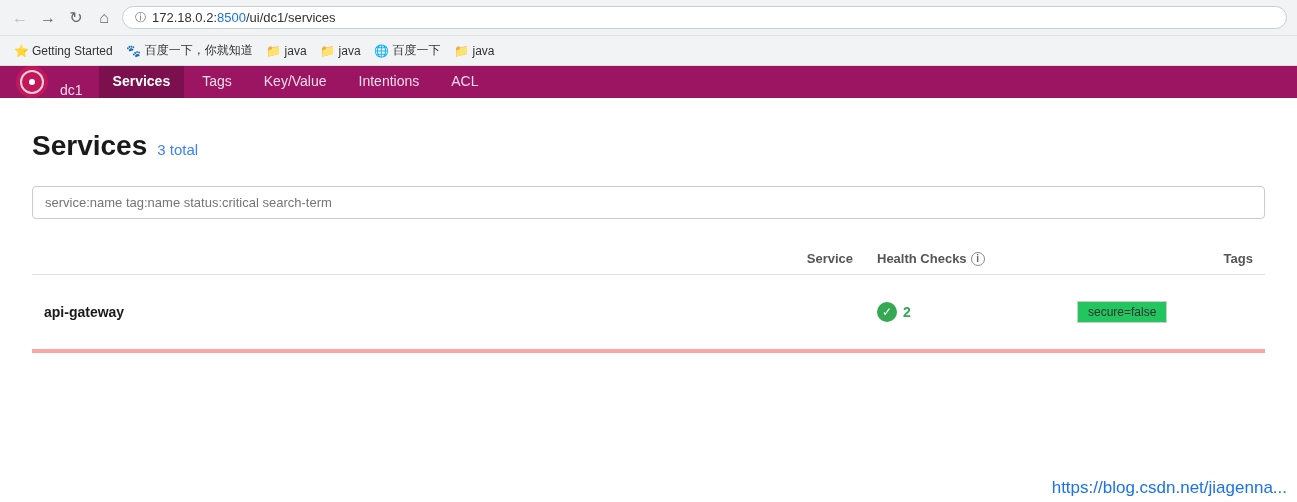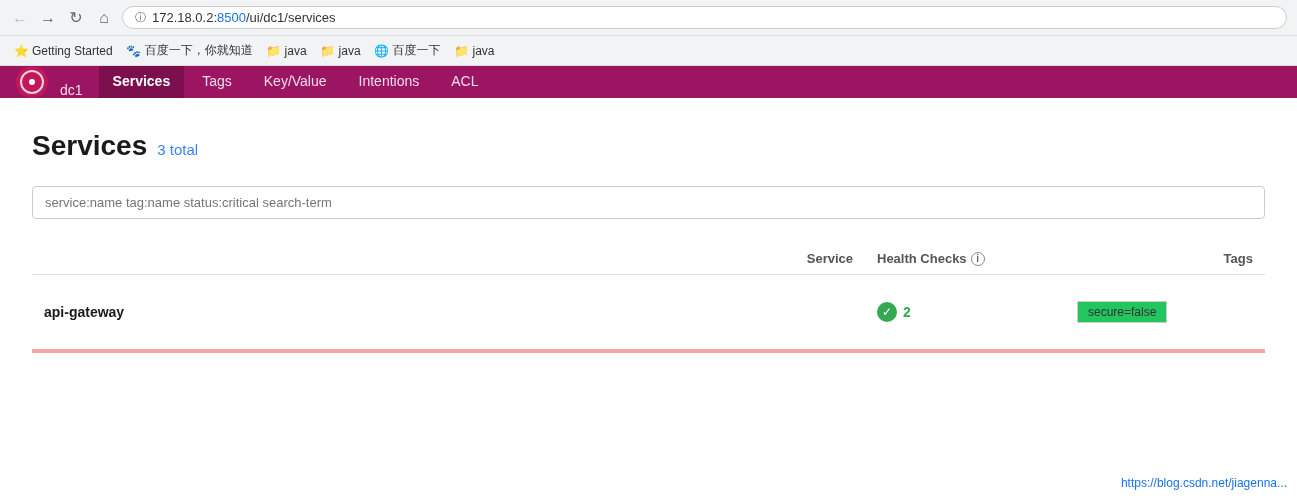--- a/index.html
+++ b/index.html
@@ -215,24 +215,24 @@
       align-items: center;
       justify-content: center;
       font-size: 10px;
       color: #666;
       cursor: help;
     }
 
     
     .status-bar {
       position: fixed;
-      bottom: 8px;
+      bottom: 0;
       right: 0;
       padding: 4px 10px;
-      font-size: 12px;
+      font-size: 17px;
       color: #1a73e8;
       cursor: pointer;
       text-align: center;
     }
   </style>
 </head>
 <body>
 
 <div class="browser-chrome">
   <div class="browser-toolbar">

